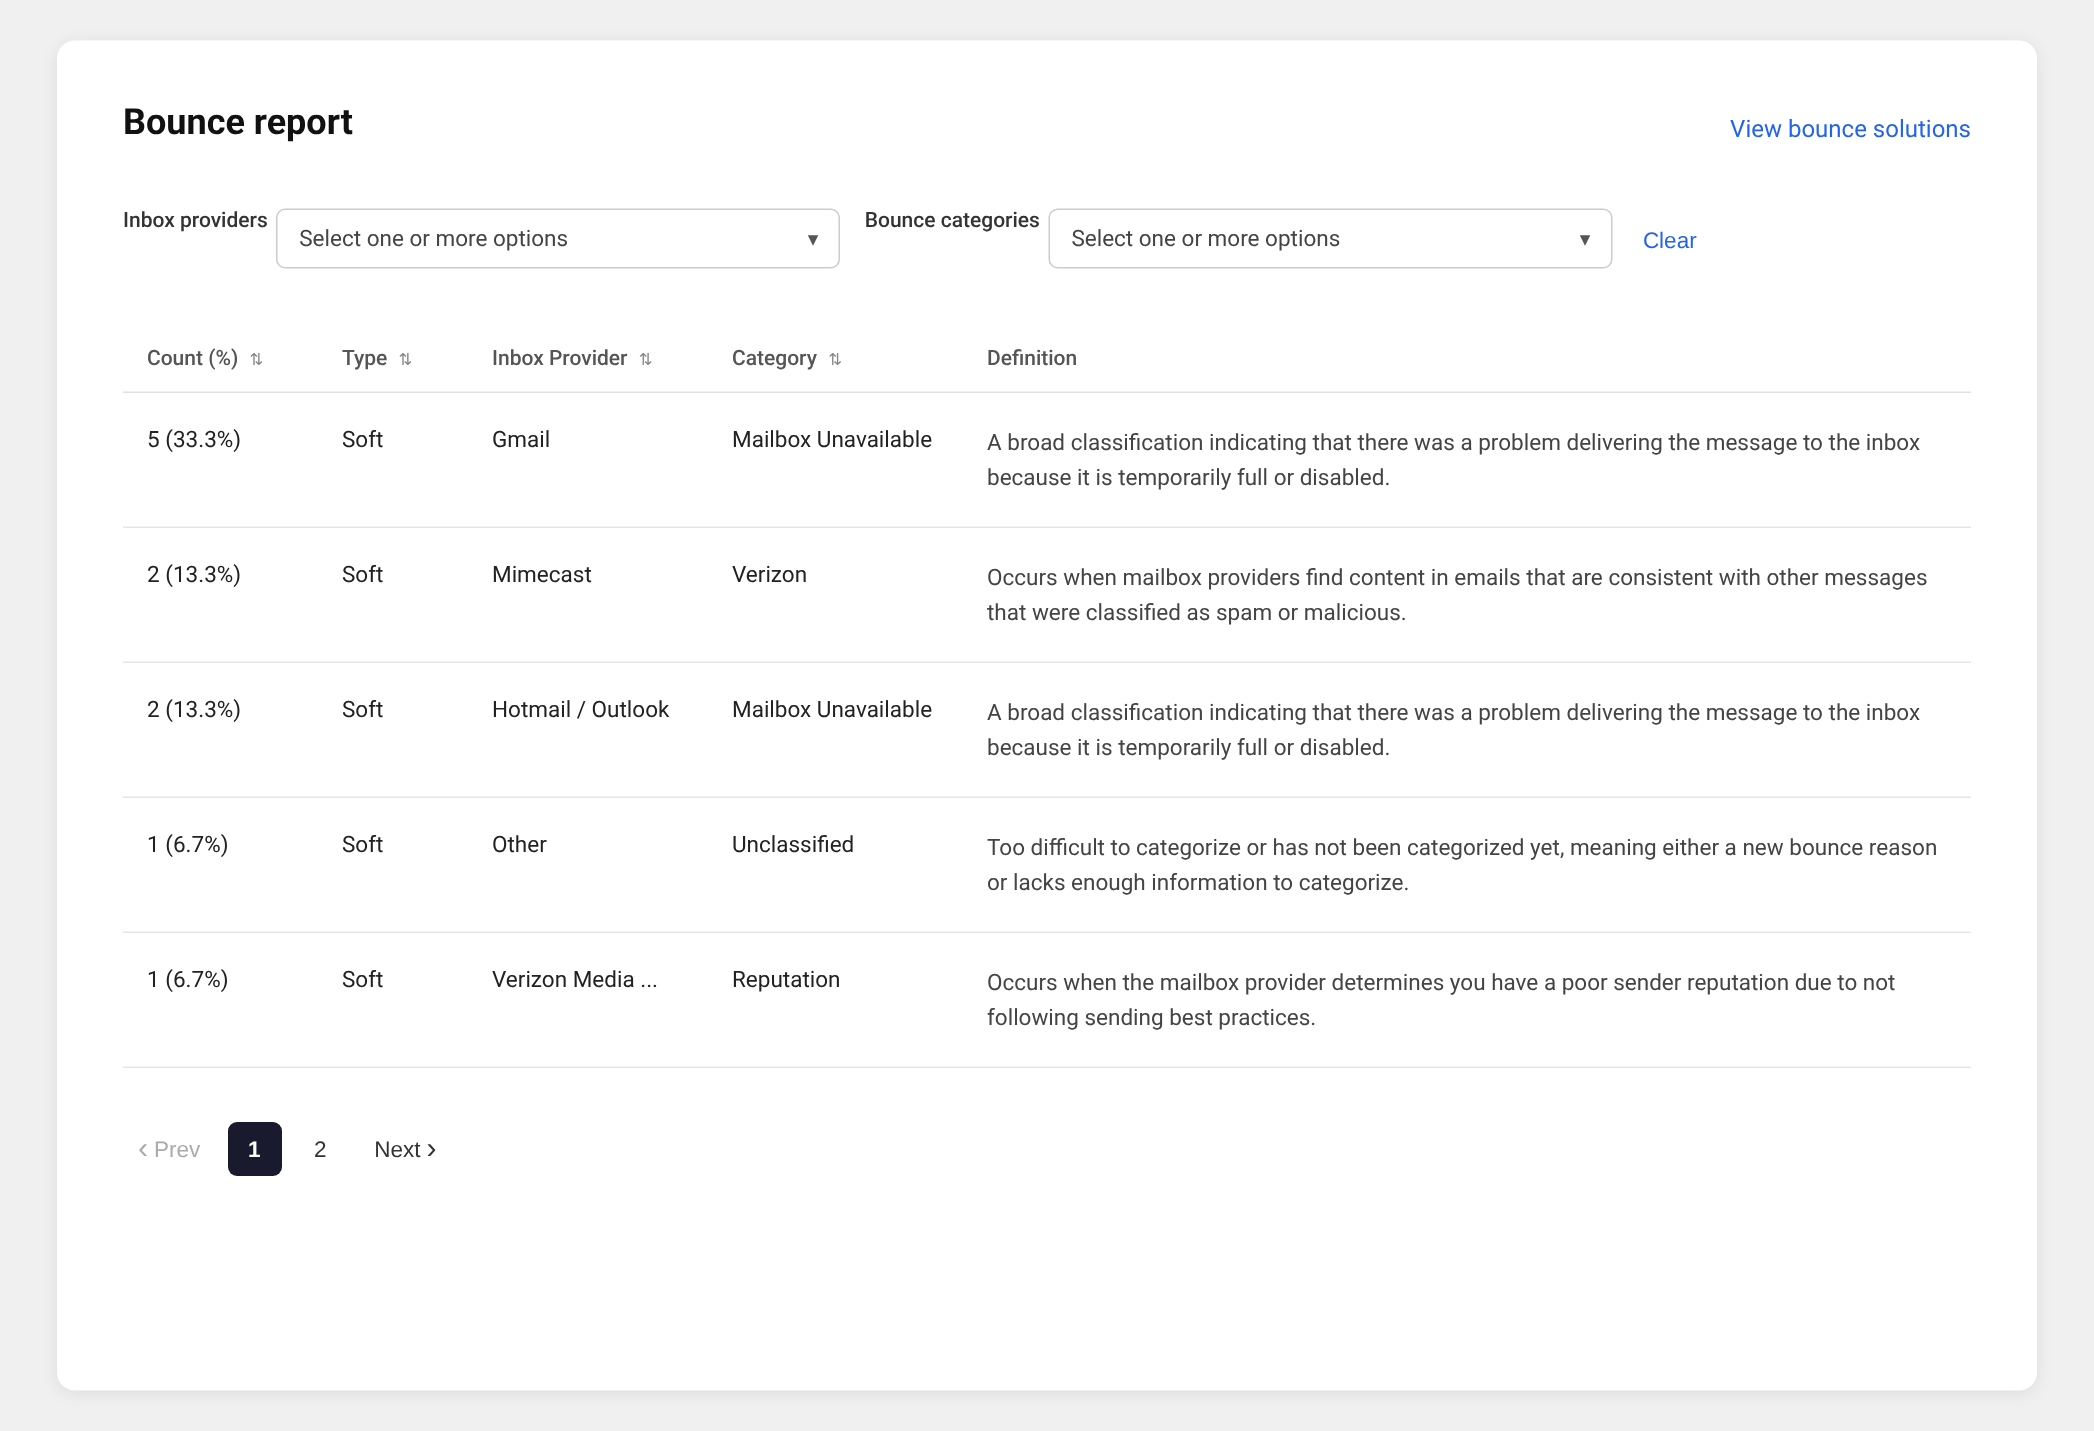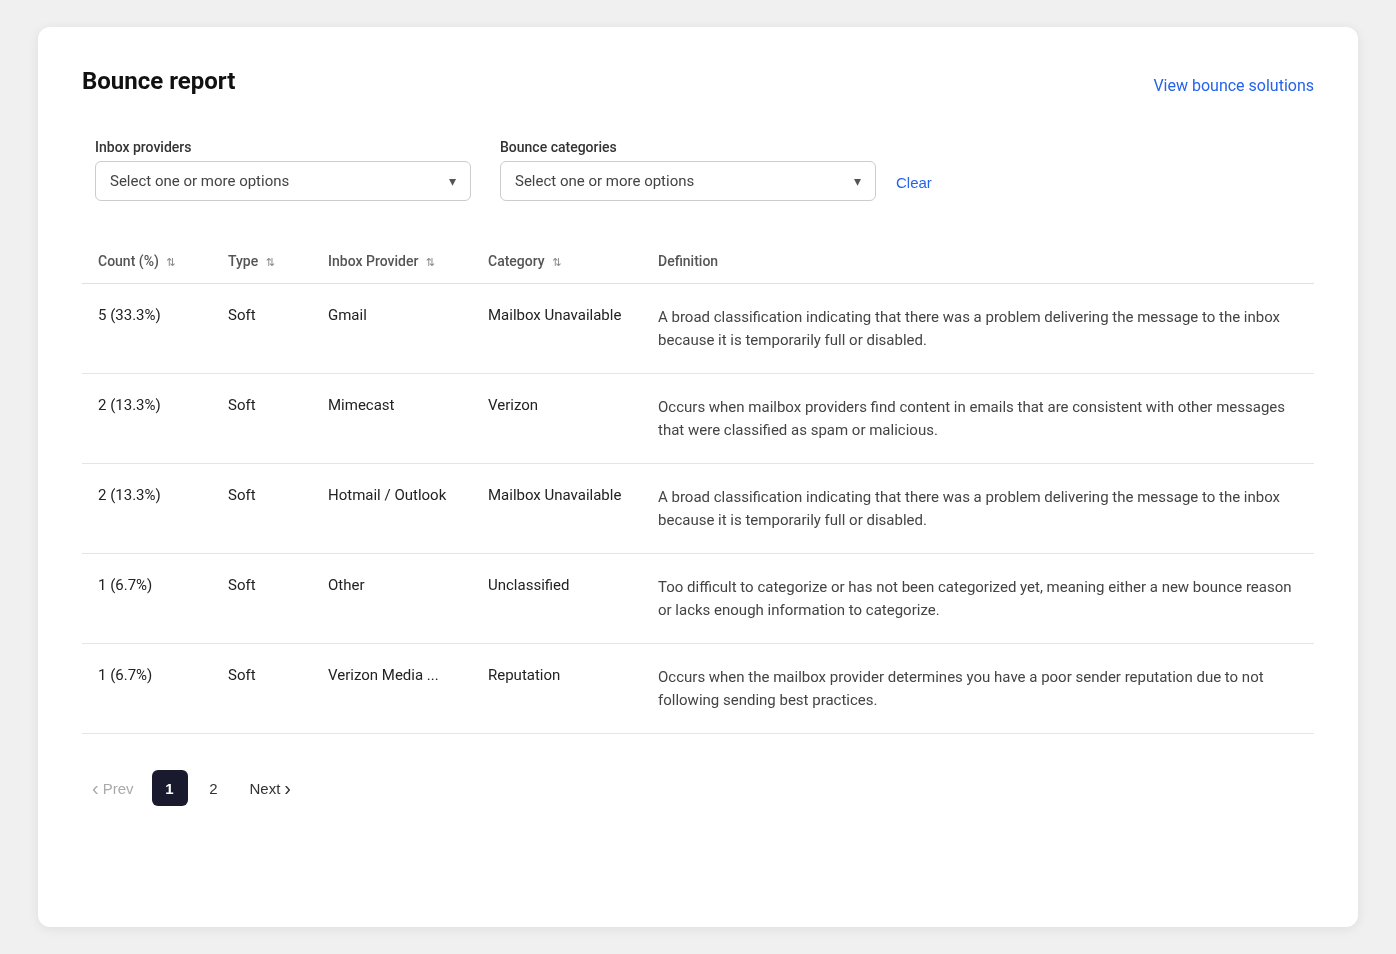--- a/index.html
+++ b/index.html
@@ -39,23 +39,22 @@
       cursor: pointer;
     }
     .filters-row {
       display: flex;
       align-items: flex-end;
       gap: 16px;
       margin-bottom: 40px;
     }
     .filter-group {
       display: flex;
-      flex-direction: column;
+      flex-direction: row;
       gap: 6px;
-      margin-left: 13px;
     }
     .filter-label {
       font-size: 14px;
       color: #333333;
       font-weight: 500;
     }
     .filter-select {
       display: flex;
       align-items: center;
       justify-content: space-between;

